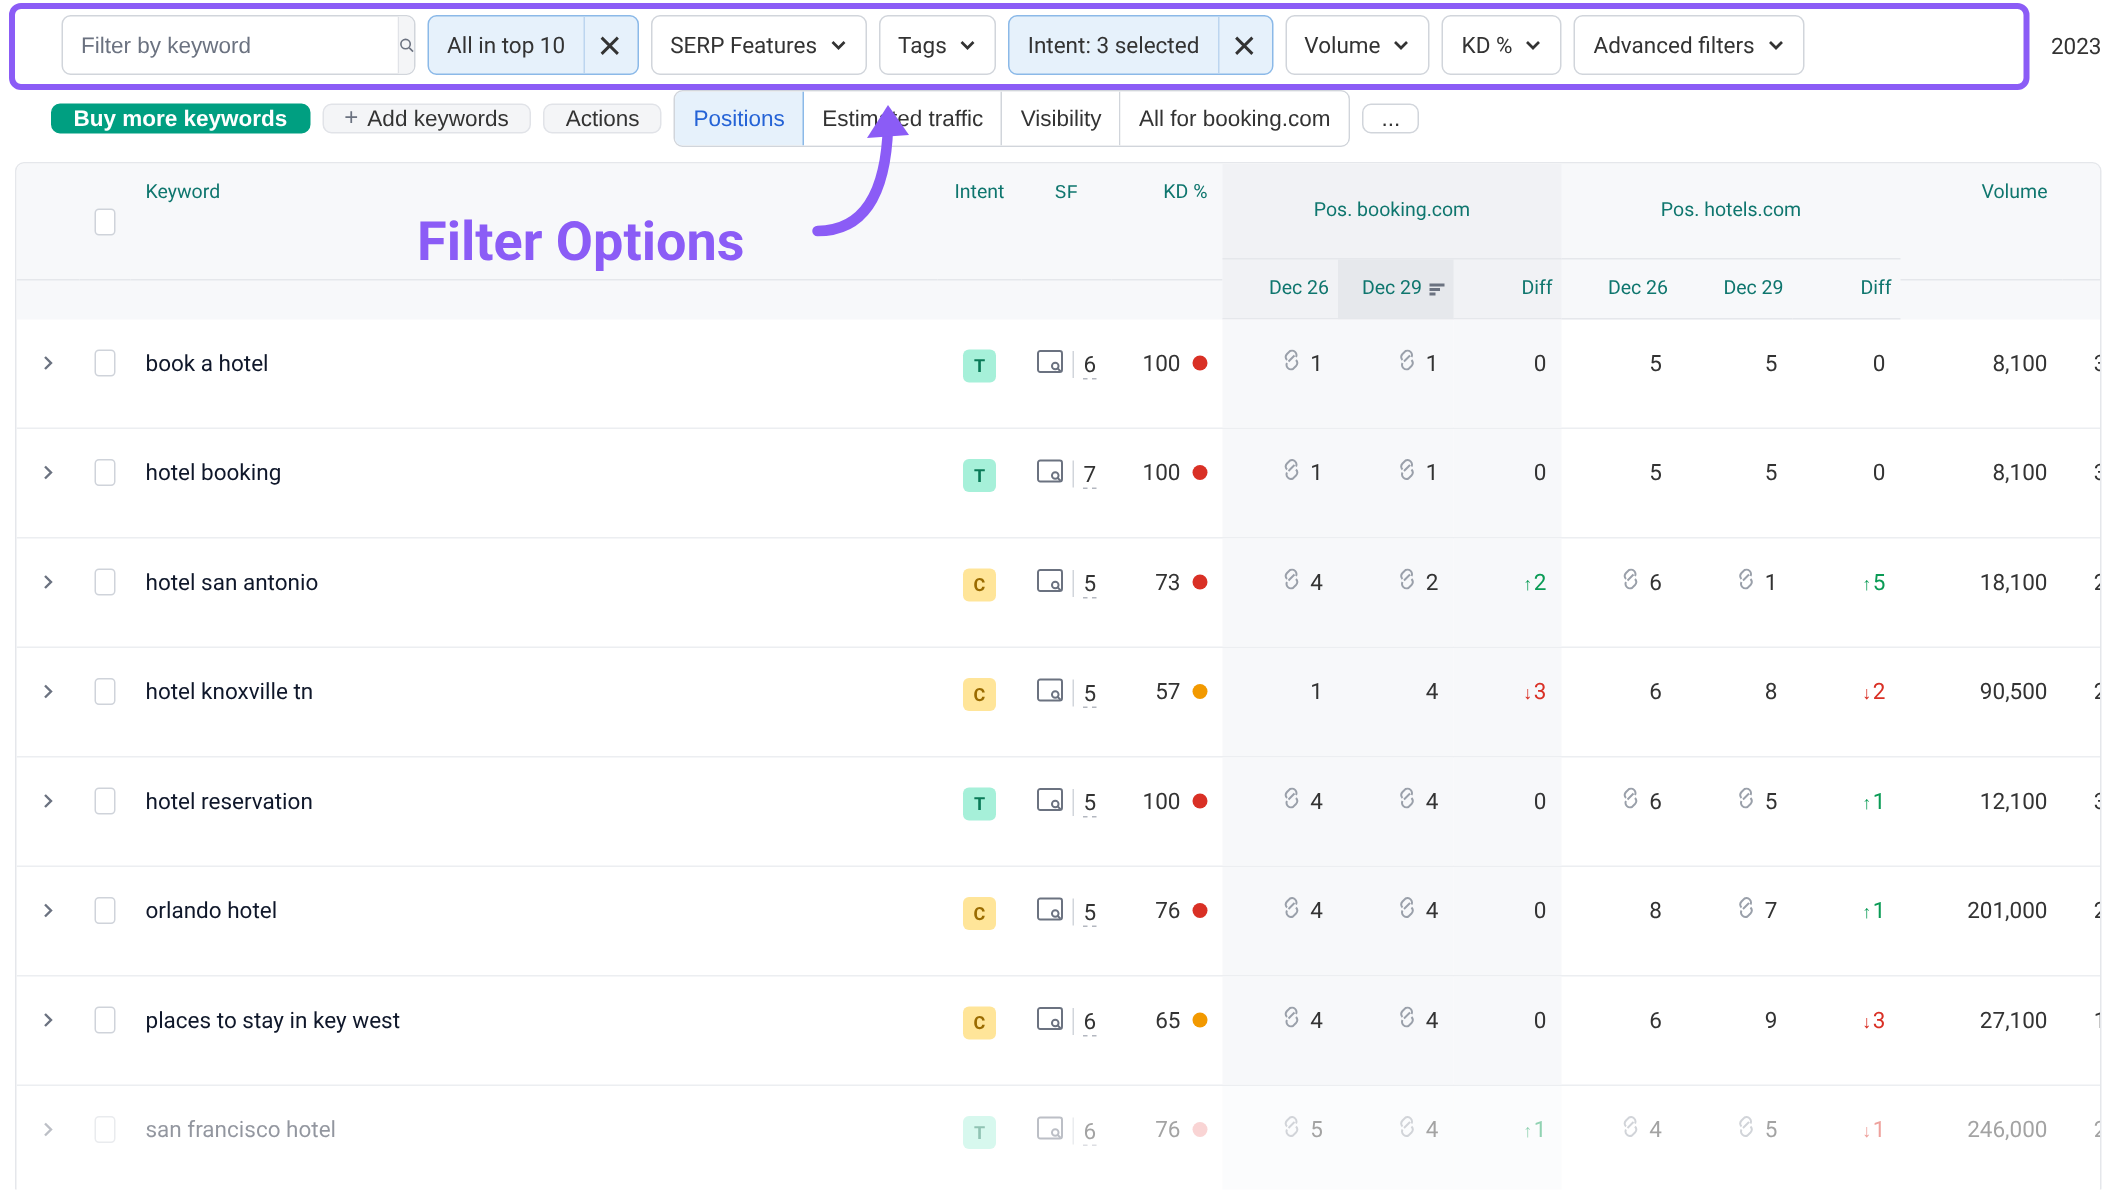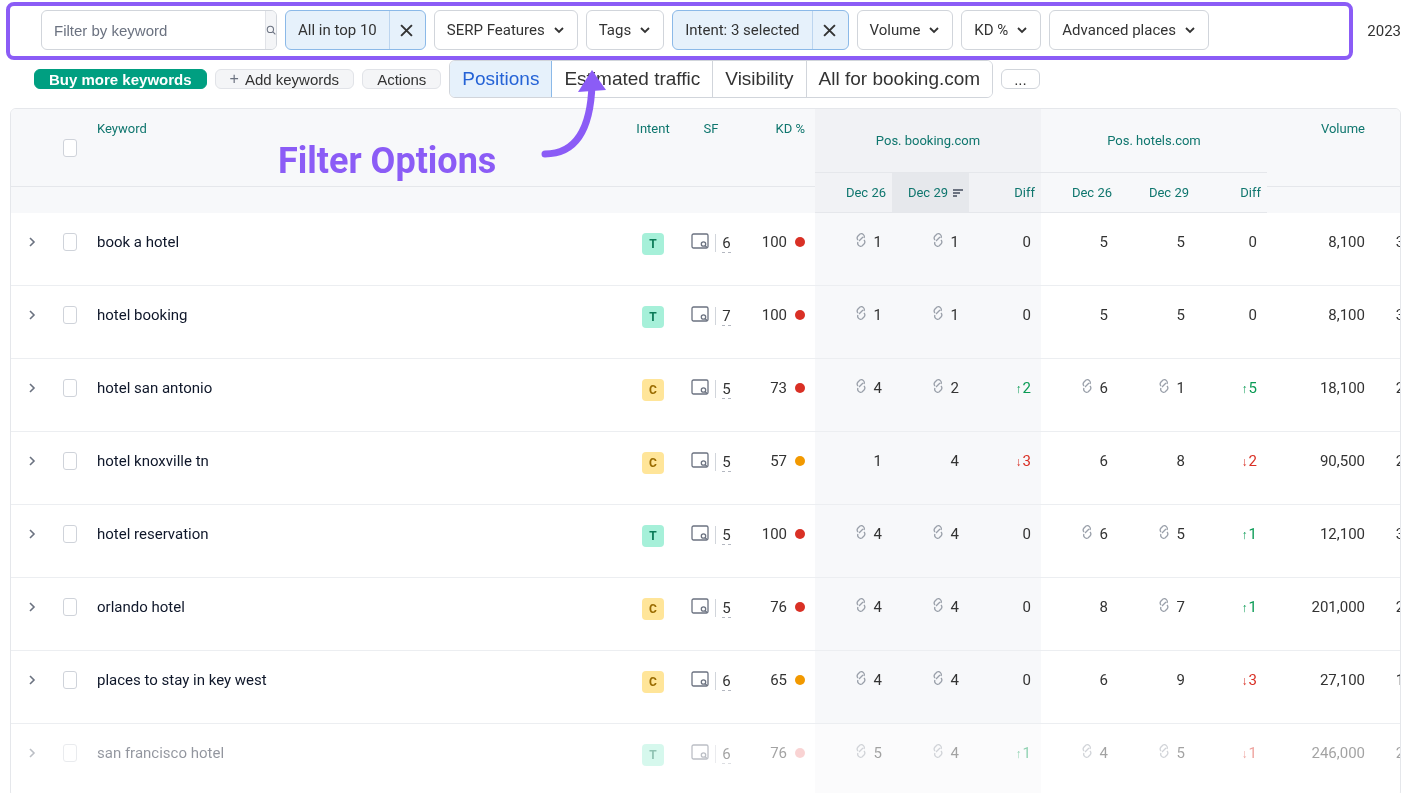--- a/index.html
+++ b/index.html
@@ -26,21 +26,21 @@
 .date-corner { position: absolute; top: 22px; right: 10px; font-size: 15px; color: #333; }
 
 
 .toolbar { display: flex; gap: 8px; padding: 4px 10px 10px 34px; align-items: center; flex-wrap: nowrap; }
 .btn { display: inline-flex; align-items: center; gap: 6px; height: 20px; padding: 0 14px; border-radius: 6px; border: 1px solid #d1d5db; background: #fff; font-size: 15px; cursor: pointer; color: #333; }
 .btn.primary { background: #009f81; border-color: #009f81; color: #fff; font-weight: 600; }
 .btn.light { background: #f4f5f7; border-color: #e1e3e8; }
 .btn.square { padding: 0 12px; }
 
 .tab-group { display: flex; border-radius: 6px; overflow: hidden; border: 1px solid #d1d5db; }
-.tab-group .tab { height: 36px; padding: 0 12px; display: flex; align-items: center; border: none; border-right: 1px solid #d1d5db; background: #fff; font-size: 19px; cursor: pointer; color: #333; }
+.tab-group .tab { height: 36px; padding: 0 12px; display: flex; align-items: center; border: none; border-right: 1px solid #d1d5db; background: #fff; font-size: 15px; cursor: pointer; color: #333; }
 .tab-group .tab:last-child { border-right: none; }
 .tab-group .tab.selected { background: #e6f1fb; color: #2563d6; border-color: #8bb9e8; }
 
 
 .annotation { position: absolute; top: 140px; left: 278px; font-size: 36px; font-weight: 700; color: #8b5cf6; z-index: 20; pointer-events:none; }
 .arrow-svg { position: absolute; top: 64px; left: 530px; width: 110px; height: 100px; z-index: 19; pointer-events:none; }
 
 
 .table-container { margin: 0 10px; border: 1px solid #e5e7eb; border-radius: 6px; overflow: hidden; }
 .thead { display: flex; background: #f7f8fa; font-size: 13px; color: #0f766e; }
@@ -166,21 +166,21 @@
     </div>
     <div class="pill">
       <span>KD %</span>
       <span class="chevron">
           <svg viewBox="0 0 12 12">
             <path d="M2 4 L6 8 L10 4" fill="none" stroke="#333" stroke-width="1.8"></path>
           </svg>
         </span>
     </div>
     <div class="pill">
-      <span>Advanced places</span>
+      <span>Advanced filters</span>
       <span class="chevron">
           <svg viewBox="0 0 12 12">
             <path d="M2 4 L6 8 L10 4" fill="none" stroke="#333" stroke-width="1.8"></path>
           </svg>
         </span>
     </div>
   </div>
   <div class="date-corner">2023</div>
 </div>
 
@@ -207,21 +207,21 @@
 </svg>
 
 <div class="table-container">
   <div class="thead">
     <div class="th col-expand" style="height:78px;"></div>
     <div class="th col-check" style="height:78px;">
       <div class="checkbox"></div>
     </div>
     <div class="th col-keyword left" style="height:78px; align-items:flex-start;">Keyword</div>
     <div class="th col-intent" style="height:78px; align-items:flex-start;">Intent</div>
-    <div class="th col-sf" style="height:78px; align-items:flex-start;">SF</div>
+    <div class="th col-sf" style="height:78px; align-items:flex-start;font-family:Liberation Mono, monospace;">SF</div>
     <div class="th col-kd right" style="height:78px; align-items:flex-start;">KD %</div>
     <div class="th-group col-group-a" style="background:#f1f2f5;">
       <div class="th-group-top">Pos. booking.com</div>
       <div class="th-group-bottom">
         <div class="th-sub col-pos right">Dec 26</div>
         <div class="th-sub col-pos sorted right">
           <span>Dec 29</span>
           <span class="sort-glyph">
               <span></span>
               <span></span>

